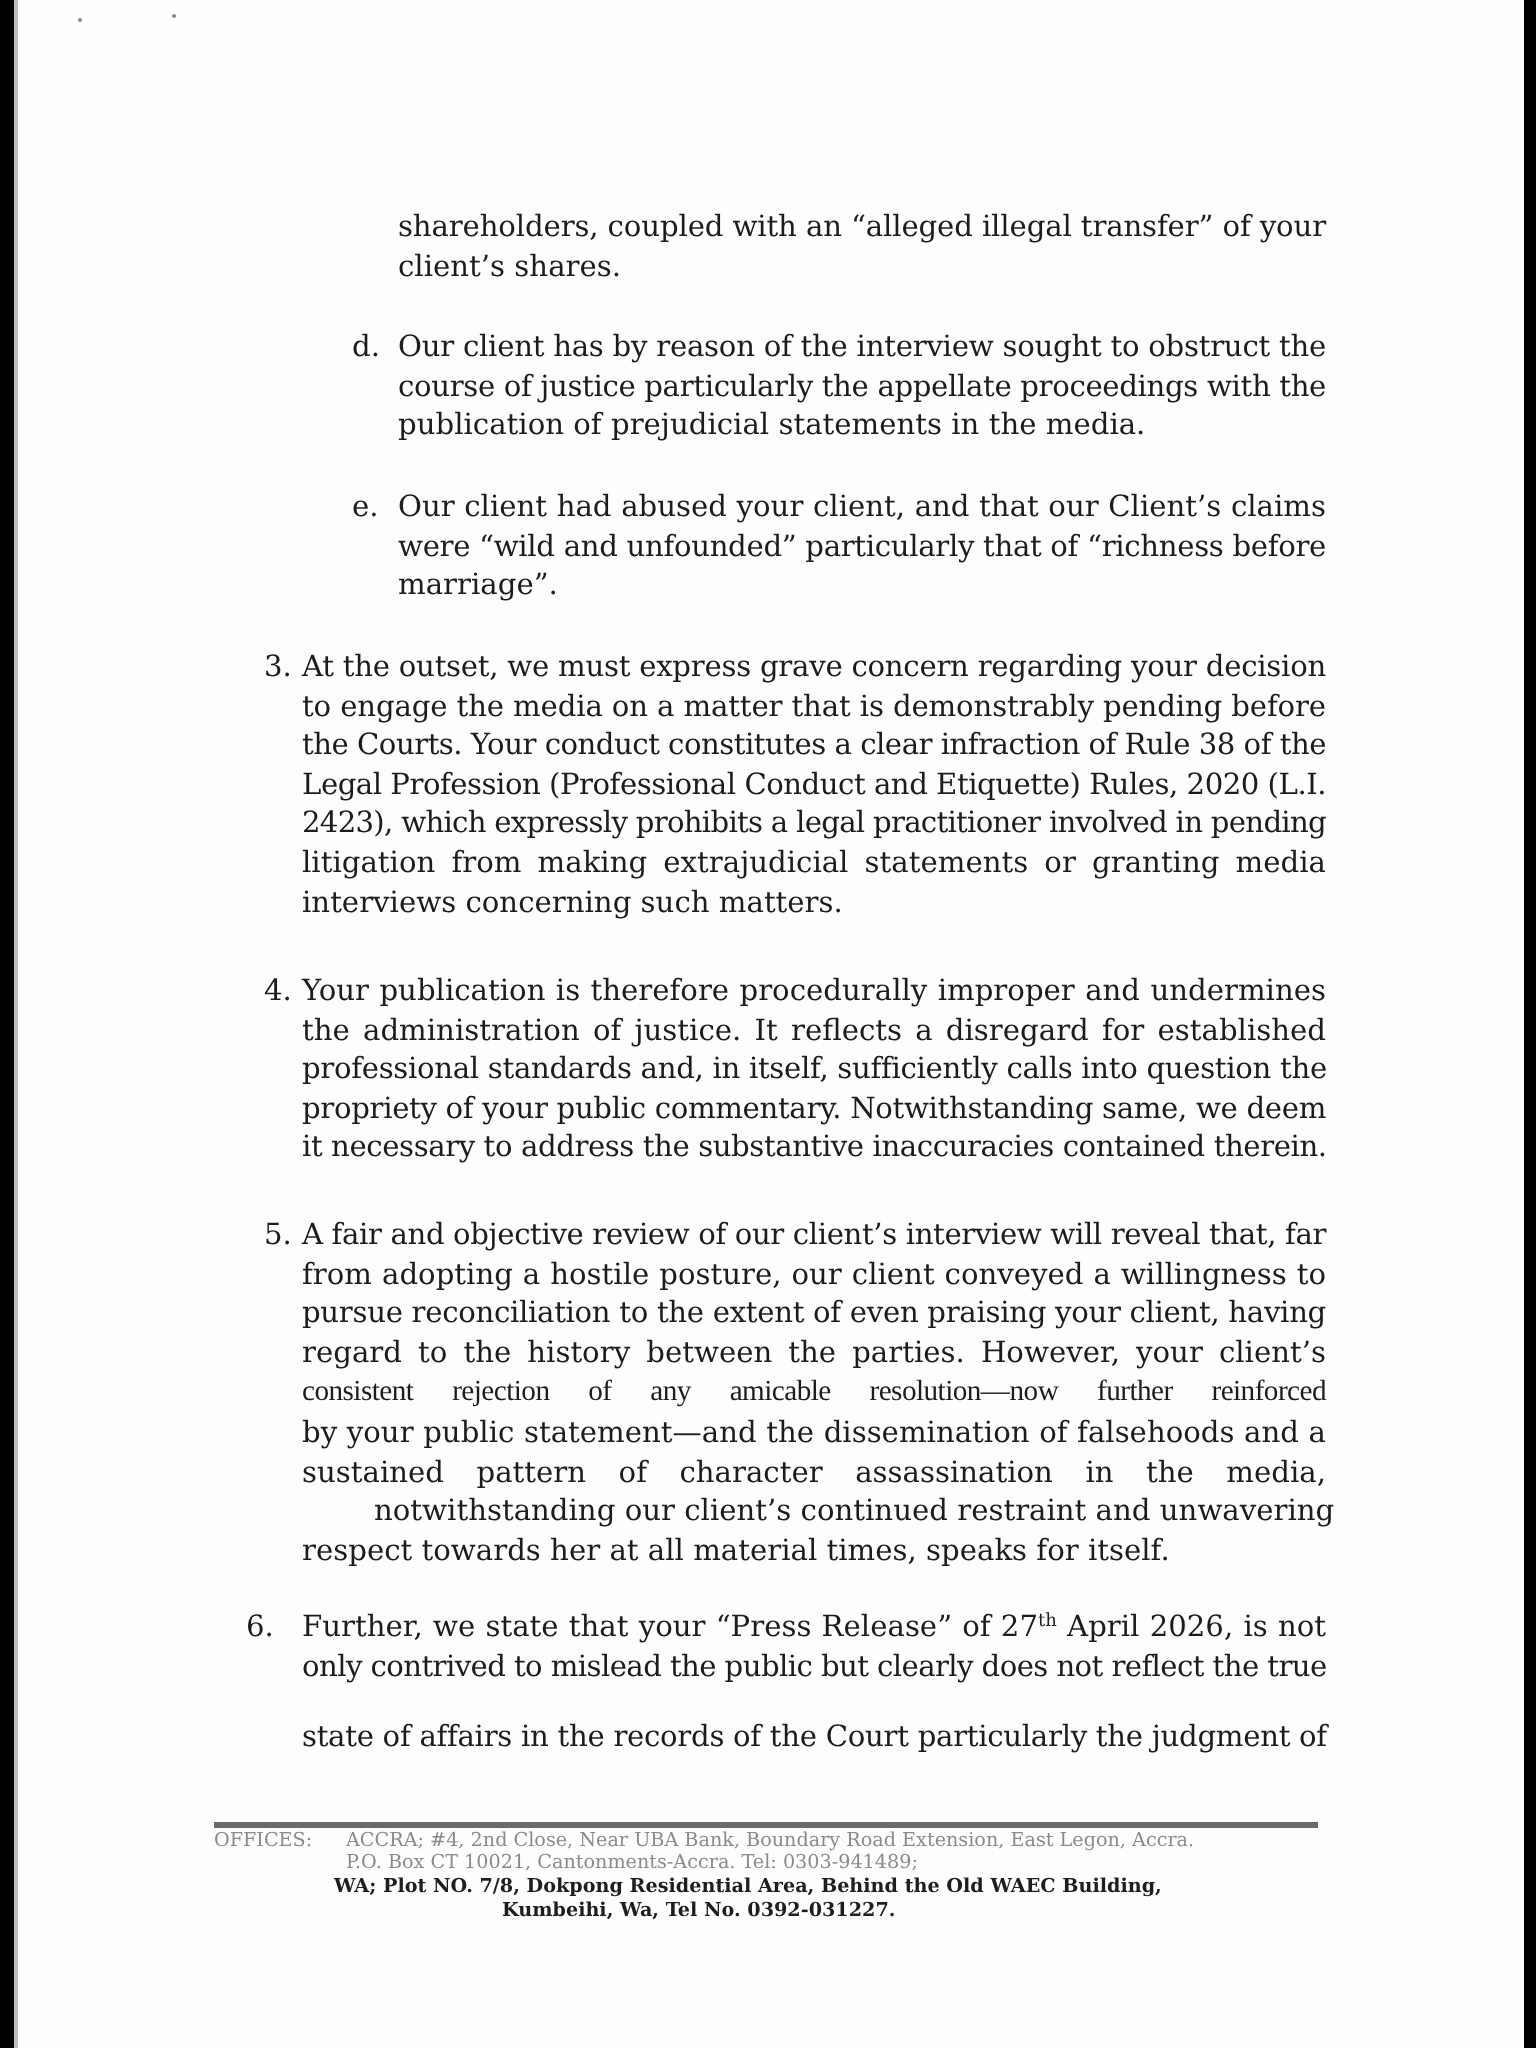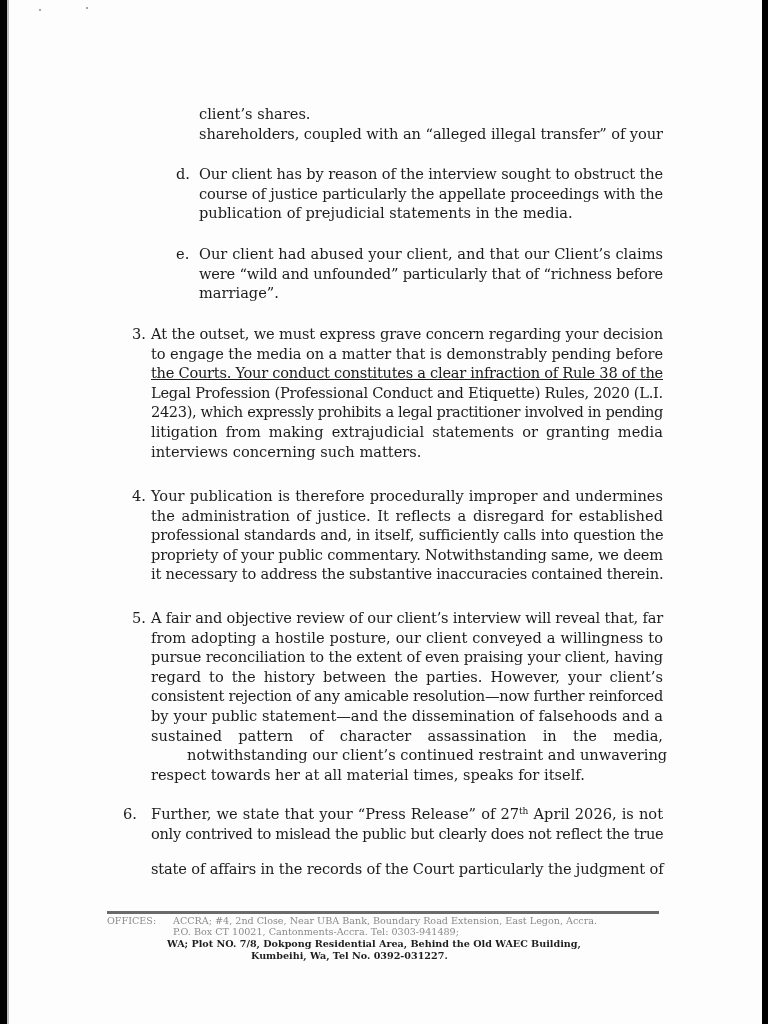--- a/index.html
+++ b/index.html
@@ -100,43 +100,43 @@
 </head>
 <body>
 
 <div class="page">
   <span class="speck" style="left:30px;top:9px;"></span>
   <span class="speck" style="left:77px;top:7px;"></span>
 
   <div class="body-text">
 
     <div class="para" style="left:190px;top:104px;width:464px;">
+      <span class="line" style="display: block; white-space: nowrap;"><span style="white-space: nowrap; letter-spacing: -0.0690918px;">shareholders, coupled with an “alleged illegal transfer” of your</span></span>
       <span class="line last">client’s shares.</span>
-      <span class="line" style="display: block; white-space: nowrap;"><span style="white-space: nowrap; letter-spacing: -0.0690918px;">shareholders, coupled with an “alleged illegal transfer” of your</span></span>
     </div>
 
     <div class="para" style="left:190px;top:164px;width:464px;">
       <span class="num" style="left:-23px;">d.</span>
       <span class="line" style="display: block; white-space: nowrap;"><span style="white-space: nowrap; letter-spacing: -0.130371px;">Our client has by reason of the interview sought to obstruct the</span></span>
       <span class="line" style="display: block; white-space: nowrap;"><span style="white-space: nowrap; letter-spacing: -0.176442px;">course of justice particularly the appellate proceedings with the</span></span>
       <span class="line last">publication of prejudicial statements in the media.</span>
     </div>
 
     <div class="para" style="left:190px;top:244px;width:464px;">
       <span class="num" style="left:-23px;">e.</span>
       <span class="line" style="display: block; white-space: nowrap;"><span style="white-space: nowrap;">Our client had abused your client, and that our Client’s claims</span></span>
       <span class="line" style="display: block; white-space: nowrap;"><span style="white-space: nowrap; letter-spacing: -0.164435px;">were “wild and unfounded” particularly that of “richness before</span></span>
       <span class="line last">marriage”.</span>
     </div>
 
     <div class="para" style="left:142px;top:324px;width:512px;">
       <span class="num" style="left:-19px;">3.</span>
       <span class="line" style="display: block; white-space: nowrap;"><span style="white-space: nowrap; letter-spacing: -0.132812px;">At the outset, we must express grave concern regarding your decision</span></span>
       <span class="line" style="display: block; white-space: nowrap;"><span style="white-space: nowrap; letter-spacing: -0.0713619px;">to engage the media on a matter that is demonstrably pending before</span></span>
-      <span class="line" style="display: block; white-space: nowrap; text-decoration: underline;"><span style="white-space: nowrap; letter-spacing: -0.255137px;">the Courts. Your conduct constitutes a clear infraction of Rule 38 of the</span></span>
+      <span class="line" style="display: block; white-space: nowrap;"><span style="white-space: nowrap; letter-spacing: -0.255137px;">the Courts. Your conduct constitutes a clear infraction of Rule 38 of the</span></span>
       <span class="line" style="display: block; white-space: nowrap;"><span style="white-space: nowrap; letter-spacing: -0.24934px;">Legal Profession (Professional Conduct and Etiquette) Rules, 2020 (L.I.</span></span>
       <span class="line" style="display: block; white-space: nowrap;"><span style="white-space: nowrap; letter-spacing: -0.36387px;">2423), which expressly prohibits a legal practitioner involved in pending</span></span>
       <span class="line" style="display: block; white-space: nowrap;"><span style="white-space: nowrap;">litigation from making extrajudicial statements or granting media</span></span>
       <span class="line last">interviews concerning such matters.</span>
     </div>
 
     <div class="para" style="left:142px;top:486px;width:512px;">
       <span class="num" style="left:-19px;">4.</span>
       <span class="line" style="display: block; white-space: nowrap;"><span style="white-space: nowrap;">Your publication is therefore procedurally improper and undermines</span></span>
       <span class="line" style="display: block; white-space: nowrap;"><span style="white-space: nowrap;">the administration of justice. It reflects a disregard for established</span></span>
@@ -144,21 +144,21 @@
       <span class="line" style="display: block; white-space: nowrap;"><span style="white-space: nowrap; letter-spacing: -0.170218px;">propriety of your public commentary. Notwithstanding same, we deem</span></span>
       <span class="line last" style="letter-spacing: -0.211268px;">it necessary to address the substantive inaccuracies contained therein.</span>
     </div>
 
     <div class="para" style="left:142px;top:608px;width:512px;">
       <span class="num" style="left:-19px;">5.</span>
       <span class="line" style="display: block; white-space: nowrap;"><span style="white-space: nowrap; letter-spacing: -0.190625px;">A fair and objective review of our client’s interview will reveal that, far</span></span>
       <span class="line" style="display: block; white-space: nowrap;"><span style="white-space: nowrap;">from adopting a hostile posture, our client conveyed a willingness to</span></span>
       <span class="line" style="display: block; white-space: nowrap;"><span style="white-space: nowrap; letter-spacing: -0.156684px;">pursue reconciliation to the extent of even praising your client, having</span></span>
       <span class="line" style="display: block; white-space: nowrap;"><span style="white-space: nowrap;">regard to the history between the parties. However, your client’s</span></span>
-      <span class="line" style="display: block; white-space: nowrap;"><span style="white-space: nowrap; letter-spacing: -0.26808px;">consistent rejection of any amicable resolution—now further reinforced</span></span>
+      <span class="line" style="display: block; white-space: nowrap;"><span style="white-space: nowrap; letter-spacing: -0.26808px; font-family: Liberation Serif, serif;">consistent rejection of any amicable resolution—now further reinforced</span></span>
       <span class="line" style="display: block; white-space: nowrap;"><span style="white-space: nowrap;">by your public statement—and the dissemination of falsehoods and a</span></span>
       <span class="line" style="display: block; white-space: nowrap;"><span style="white-space: nowrap;">sustained pattern of character assassination in the media,</span></span>
       <span class="line" style="display: block; white-space: nowrap; margin-left: 36px;"><span style="white-space: nowrap;">notwithstanding our client’s continued restraint and unwavering</span></span>
       <span class="line last">respect towards her at all material times, speaks for itself.</span>
     </div>
 
     <div class="para" style="left:142px;top:804px;width:512px;">
       <span class="num" style="left:-28px;">6.</span>
       <span class="line" style="display: block; white-space: nowrap;"><span style="white-space: nowrap; letter-spacing: -0.000223214px;"><span>Further, we state that your “Press Release” of 27</span><sup>th</sup><span> April 2026, is not</span></span></span>
       <span class="line" style="display: block; white-space: nowrap;"><span style="white-space: nowrap; letter-spacing: -0.298986px;">only contrived to mislead the public but clearly does not reflect the true</span></span>

